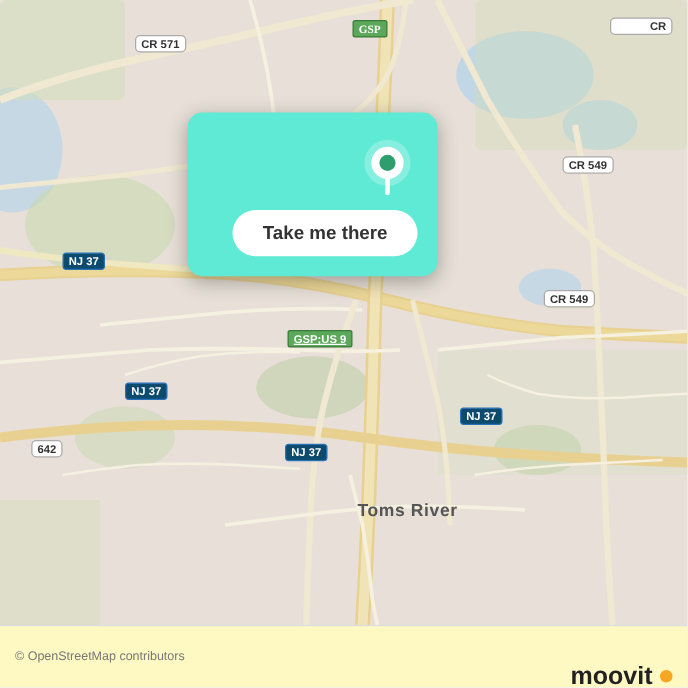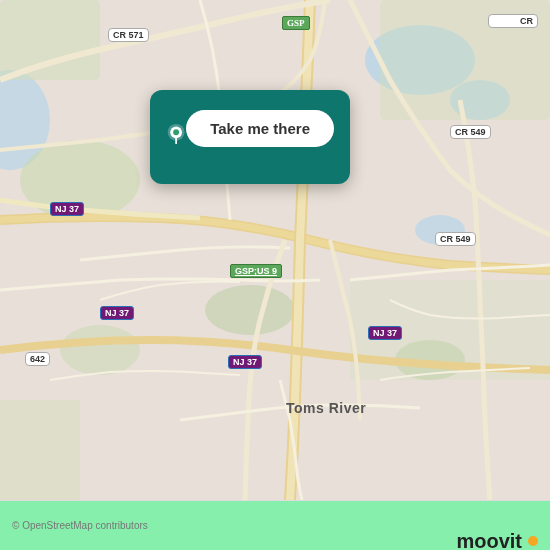--- a/index.html
+++ b/index.html
@@ -26,25 +26,25 @@
       top: 0; left: 0;
       width: 100%; height: 100%;
     }
 
     
     .location-card {
       position: absolute;
       top: 90px;
       left: 150px;
       width: 200px;
-      background-color: #0f766e;
+      background-color: #5eead4;
       border-radius: 12px;
       display: flex;
-      flex-direction: row;
-      align-items: flex-start;
+      flex-direction: column;
+      align-items: flex-end;
       padding: 20px 16px 16px 16px;
       box-shadow: 0 4px 16px rgba(0,0,0,0.3);
       z-index: 10;
     }
 
     .pin-icon {
       width: 48px;
       height: 48px;
       margin-bottom: 10px;
     }
@@ -58,21 +58,21 @@
       font-size: 15px;
       font-weight: 600;
       cursor: pointer;
       white-space: nowrap;
     }
 
     
     .bottom-bar {
       width: 550px;
       height: 50px;
-      background-color: #86efac;
+      background-color: #fef9c3;
       display: flex;
       align-items: center;
       justify-content: space-between;
       padding: 0 12px;
       border-top: 1px solid #ddd;
     }
 
     .bottom-left {
       display: flex;
       flex-direction: column;
@@ -127,21 +127,21 @@
     }
 
     .road-badge.green {
       background: #5ba85b;
       color: white;
       border-color: #3a7a3a;
       border-radius: 2px;
     }
 
     .road-badge.blue {
-      background: #701a75;
+      background: #0c4a6e;
       color: white;
       border-color: #2a70b9;
       border-radius: 3px;
     }
 
     
     .city-label {
       position: absolute;
       font-size: 14px;
       font-weight: 700;

